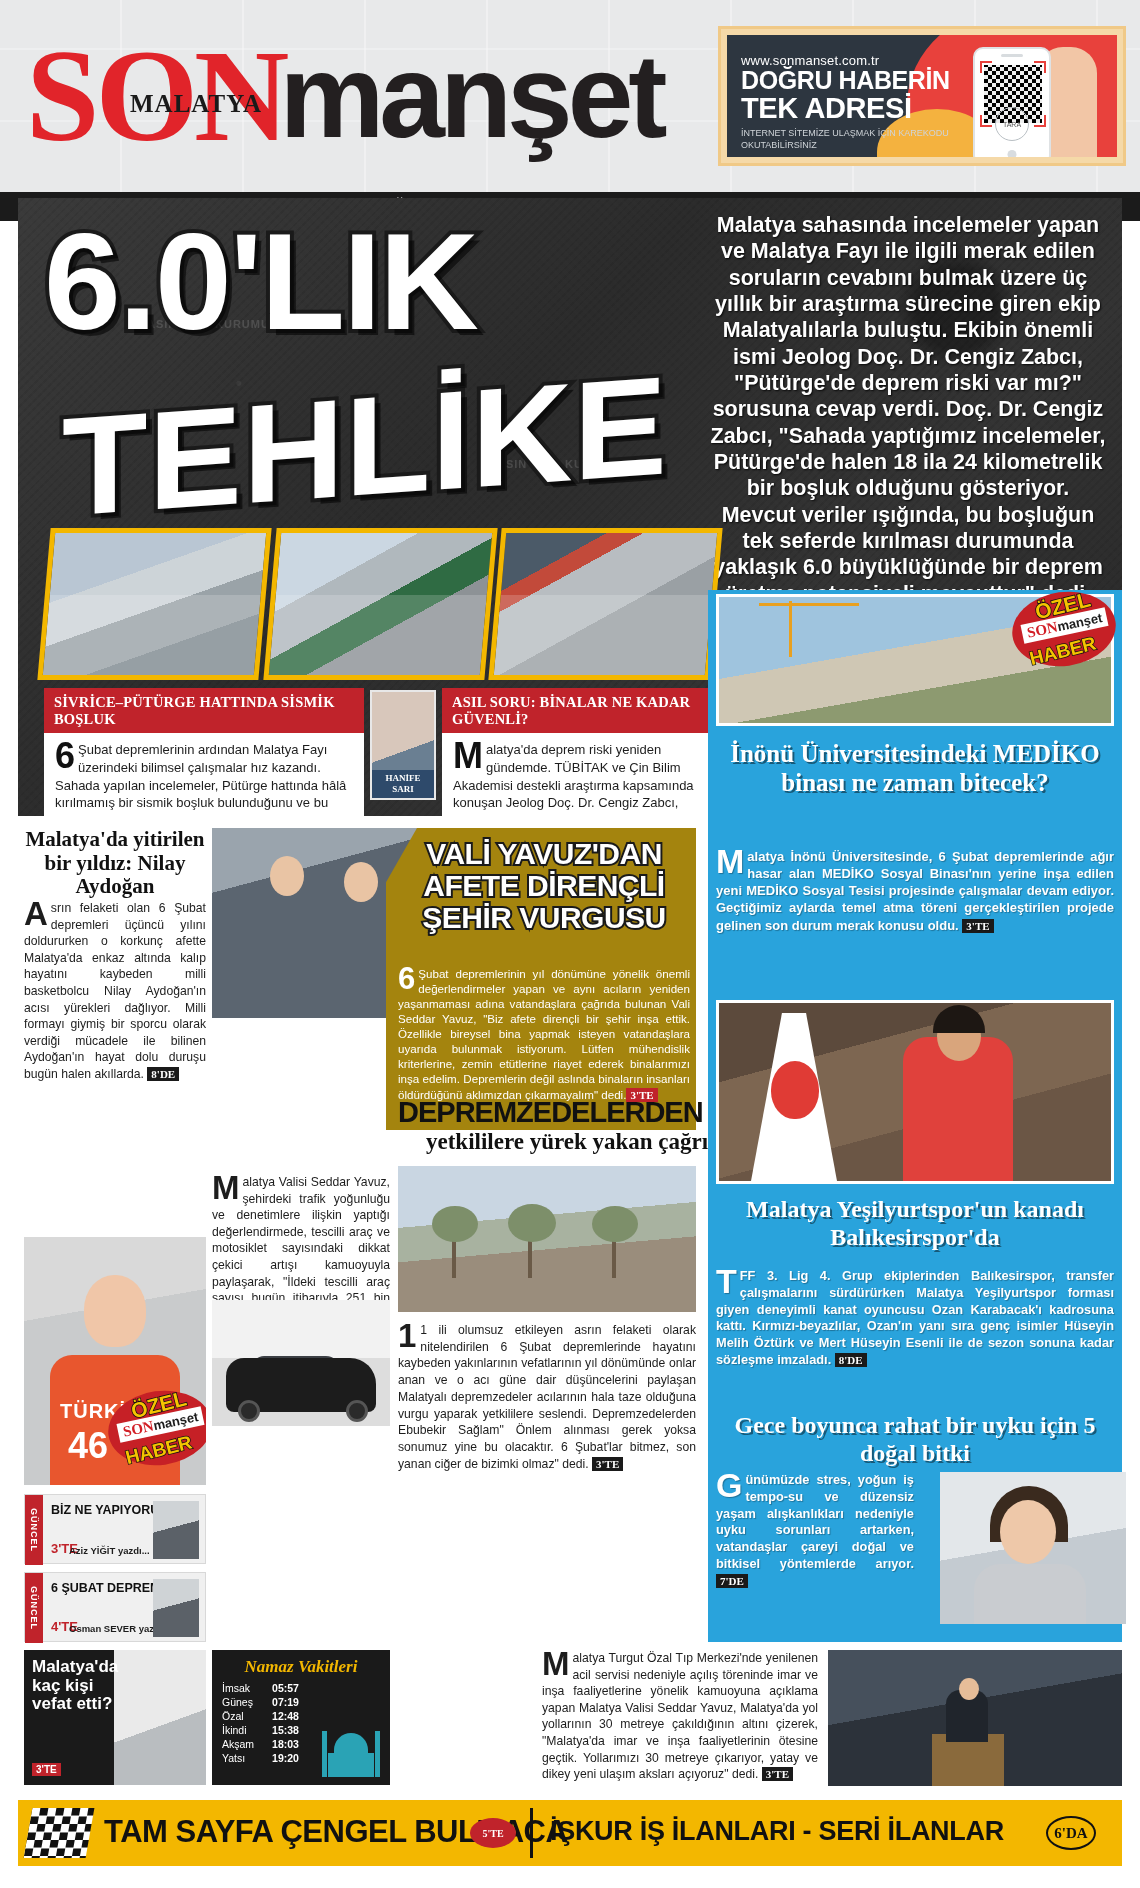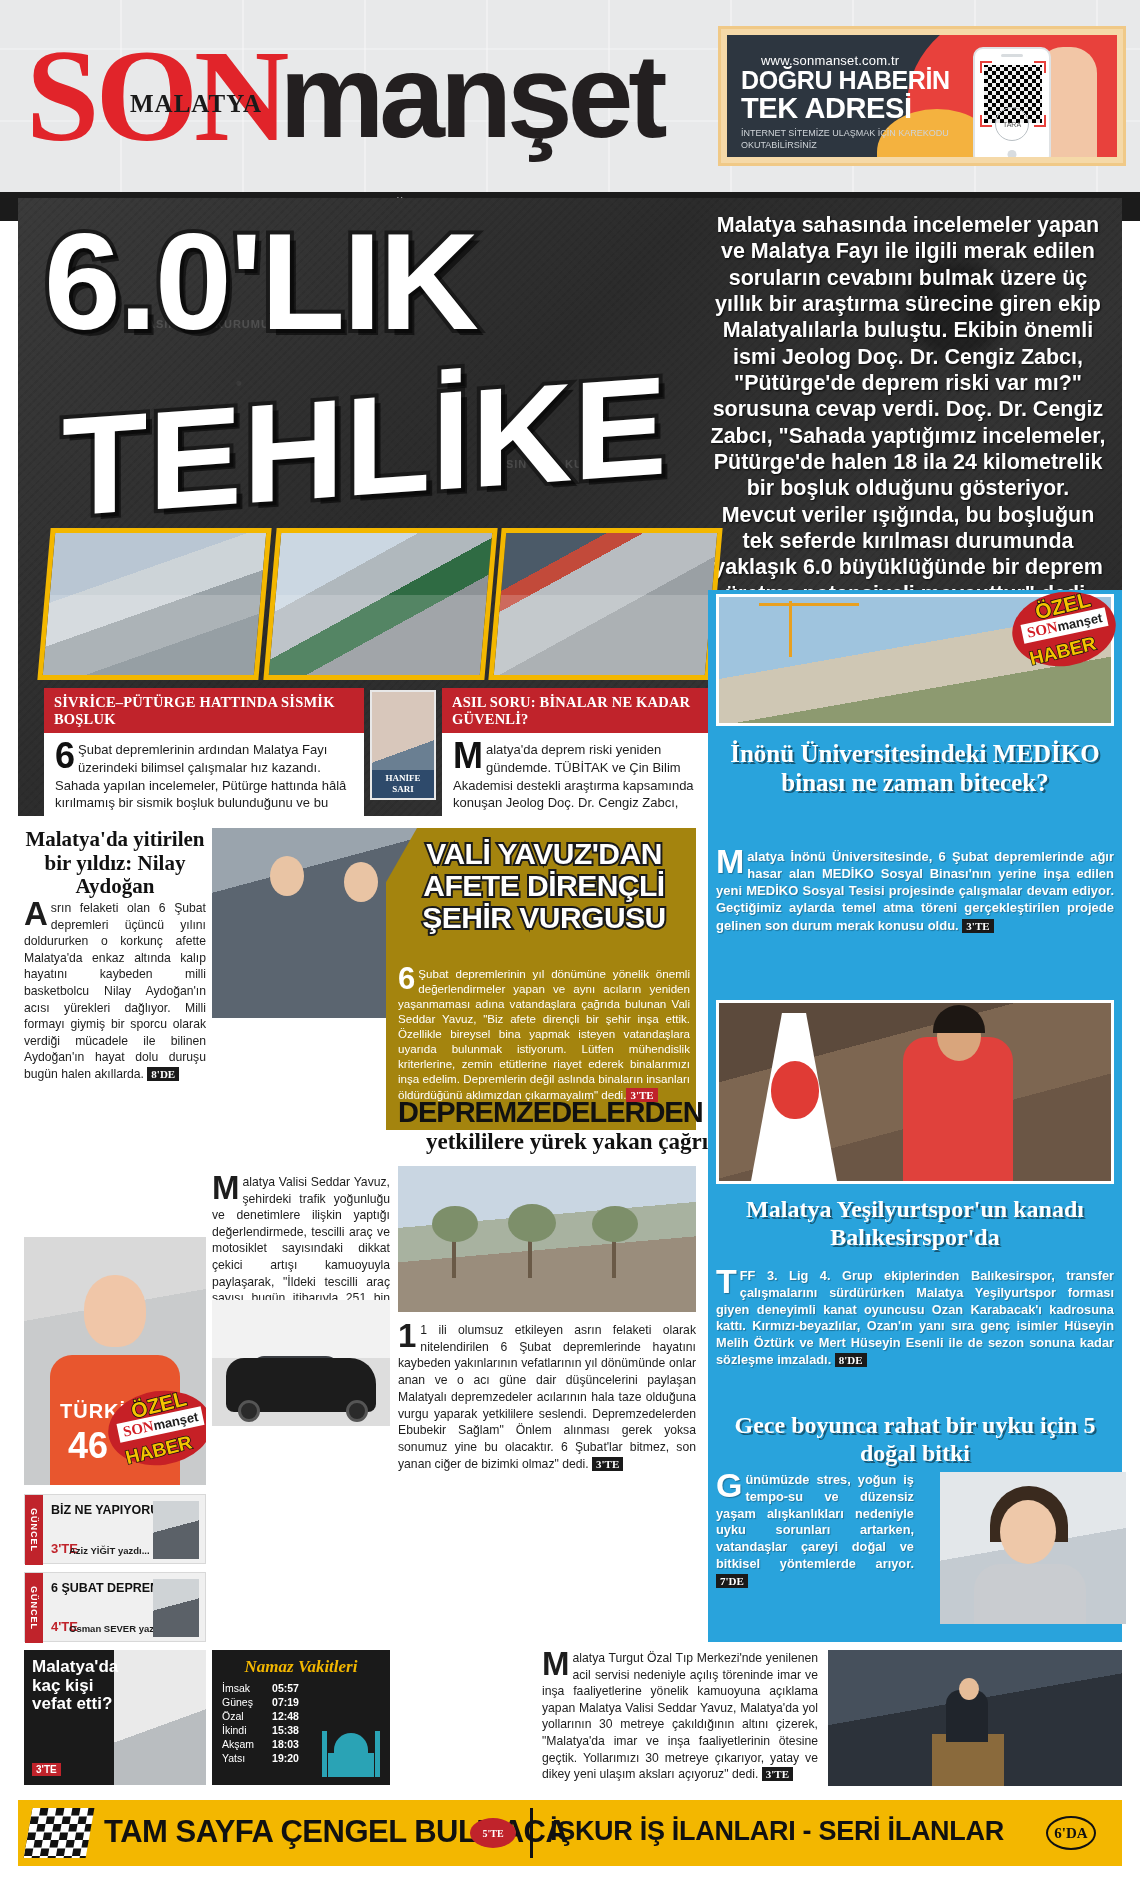--- a/index.html
+++ b/index.html
@@ -54,21 +54,21 @@
   }
   .qr-red-blob {
     position:absolute; right:-20px; top:-30px; width:230px; height:200px;
     background:#e8413c; border-radius:50% 0 0 50%;
   }
   .qr-yellow-blob {
     position:absolute; left:150px; bottom:-38px; width:120px; height:86px;
     background:#f4b23f; border-radius:50% 50% 0 0;
   }
   .qr-ad-text { position:absolute; left:14px; top:18px; width:225px; z-index:4; }
-  .qr-url { color:#fff; font-size:13px; letter-spacing:.2px;margin-left:20px; }
+  .qr-url { color:#fff; font-size:13px; letter-spacing:.2px; }
   .qr-l1 { color:#fff; font-weight:bold; font-size:25px; line-height:1.02; letter-spacing:-.4px;}
   .qr-l2 { color:#fff; font-weight:bold; font-size:29px; line-height:1.02; letter-spacing:-.4px;}
   .qr-sub { color:#cfd4d8; font-size:9px; line-height:1.28; margin-top:5px; }
   .phone {
     position:absolute; right:66px; top:12px; width:78px; height:118px;
     background:#fff; border-radius:10px; border:2px solid #dfe2e4; z-index:5;
   }
   .phone:after{content:"";position:absolute;left:50%;transform:translateX(-50%);bottom:4px;width:9px;height:9px;border-radius:50%;background:#d8dcdf;}
   .phone-notch{position:absolute;left:50%;transform:translateX(-50%);top:5px;width:22px;height:3px;border-radius:2px;background:#d8dcdf;}
   .qrcode {

